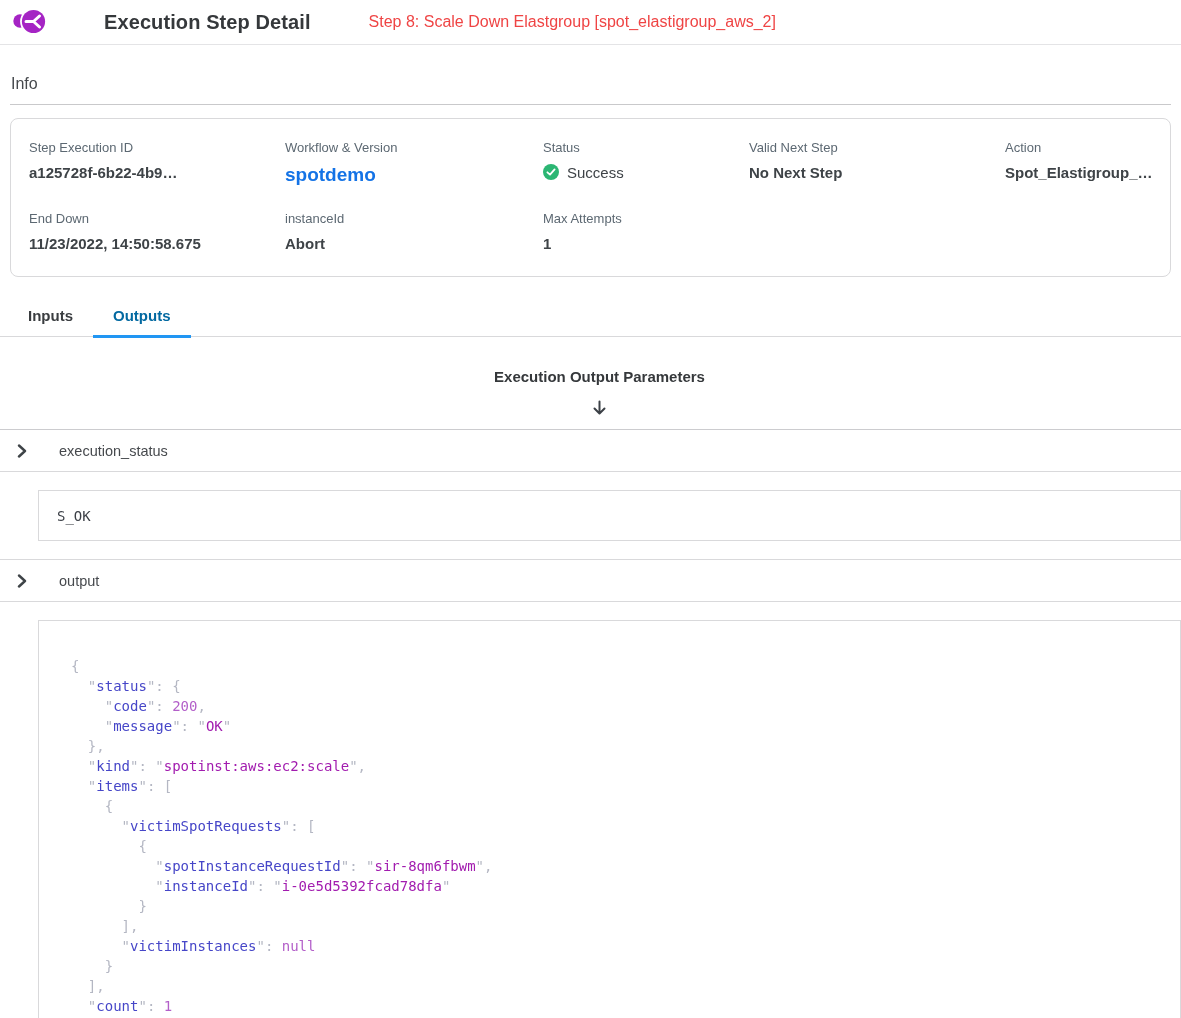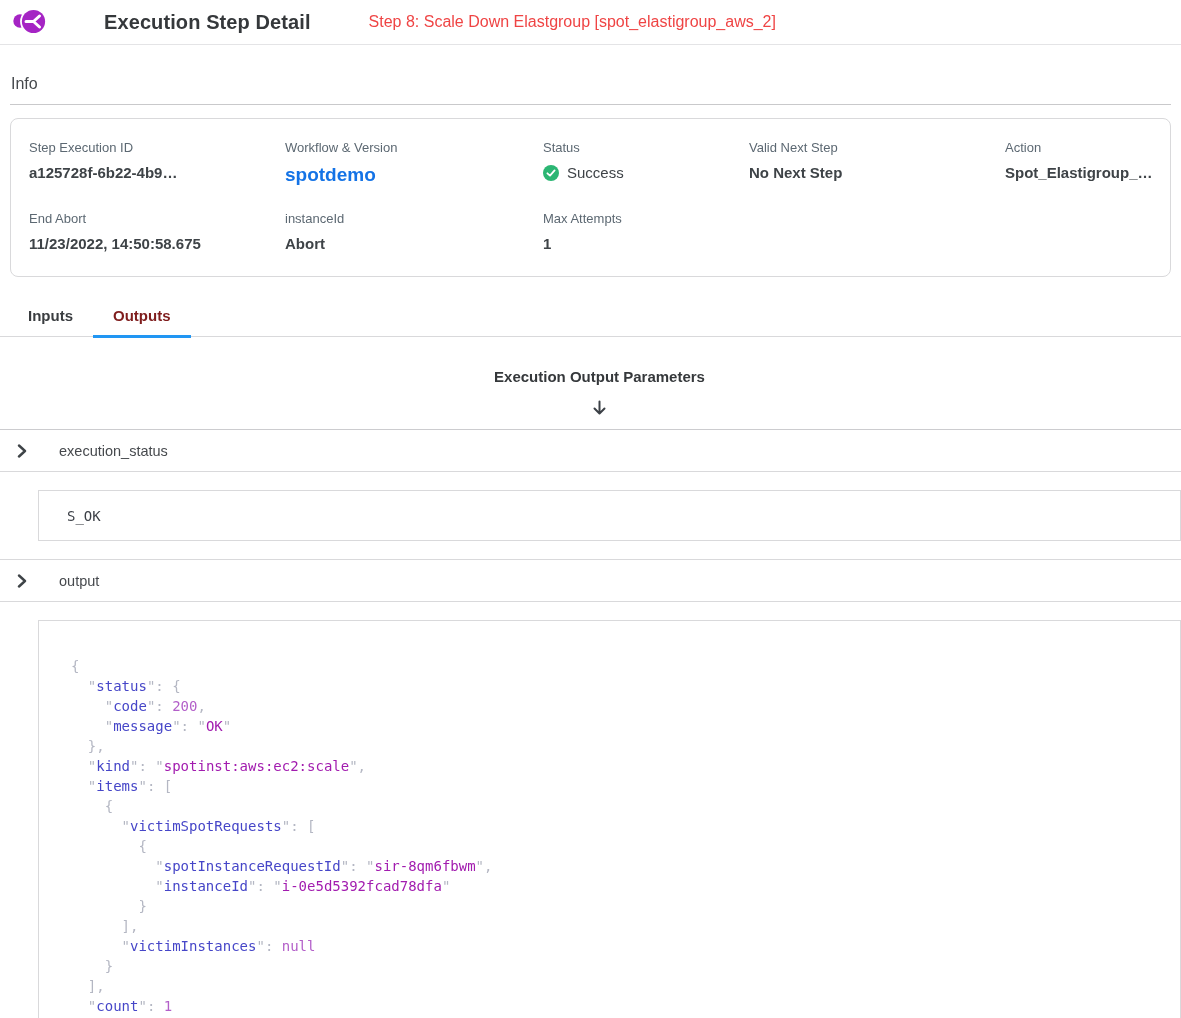--- a/index.html
+++ b/index.html
@@ -15,45 +15,45 @@
   
   .info-label { margin:30px 10px 0; padding:0 0 11px 1px; font-size:16px; color:#46494d; border-bottom:1px solid #c9c9cb; }
 
   
   .card { margin:13px 10px 0; border:1px solid #d9d9db; border-radius:8px;
           padding:21px 0 24px 18px;
           display:grid; grid-template-columns:256px 258px 206px 256px 1fr; row-gap:25px; }
   .field .f-label { font-size:13px; color:#5c6872; margin-bottom:9px; }
   .field .f-value { font-size:15px; font-weight:700; color:#3e4347; }
   .field .f-link  { font-size:19px; font-weight:700; color:#1473e6; cursor:pointer; }
-  .status-value { display:flex; align-items:flex-end; gap:8px; font-size:15px; color:#3e4347; font-weight:400; }
+  .status-value { display:flex; align-items:flex-start; gap:8px; font-size:15px; color:#3e4347; font-weight:400; }
 
   
   .tabs { display:flex; padding:22px 0 0 8px; border-bottom:1px solid #d9d9db; }
   .tab { padding:8px 20px 11px; font-size:15px; font-weight:700; color:#3a3d40;
          border-bottom:3px solid transparent; margin-bottom:-2px; cursor:pointer; }
-  .tab.active { color:#7f1d1d; border-bottom-color:#2196f3; }
+  .tab.active { color:#0369a1; border-bottom-color:#2196f3; }
 
   
   .param-header { display:flex; align-items:center; gap:13px; padding:31px 0 12px 18px;
                   border-bottom:1px solid #cccccf;flex-direction:column; }
   .param-header .ph-label { font-size:15px; font-weight:700; color:#35383b; }
   .download-icon { display:inline-flex; cursor:pointer; margin-top:2px; }
 
   
   .param-row { display:flex; align-items:center; gap:32px; height:42px; padding-left:17px;
                border-bottom:1px solid #d9d9db; cursor:pointer; }
   .param-row .pr-label { font-size:14.5px; color:#46494d; }
   .chevron-right { display:inline-flex; margin-top:1px; }
 
   .section-divider { border:none; border-top:1px solid #d9d9db; margin:18px 0 0; }
 
   
   .value-box { margin:18px 0 0 38px; border:1px solid #d9d9db;
-               padding:17px 28px 16px; font-family:"DejaVu Sans Mono", monospace;
+               padding:17px 18px 16px; font-family:"DejaVu Sans Mono", monospace;
                font-size:14px; color:#3b3f46; }
 
   .code-box { margin:18px 0 12px 38px; border:1px solid #d9d9db;
               padding:35px 20px 30px 32px; }
   .code-line { font-family:"DejaVu Sans Mono", monospace; font-size:14px; line-height:20px; white-space:pre; }
   .tok-p { color:#b4b7c3; }
   .tok-k { color:#4646c8; }
   .tok-s { color:#a21caf; }
   .tok-n { color:#b35fc9; }
 </style>
@@ -94,21 +94,21 @@
   </div>
   <div class="field">
     <div class="f-label">Valid Next Step</div>
     <div class="f-value">No Next Step</div>
   </div>
   <div class="field">
     <div class="f-label">Action</div>
     <div class="f-value">Spot_Elastigroup_…</div>
   </div>
   <div class="field">
-    <div class="f-label">End Abort</div>
+    <div class="f-label">End Down</div>
     <div class="f-value">11/23/2022, 14:50:58.675</div>
   </div>
   <div class="field">
     <div class="f-label">instanceId</div>
     <div class="f-value">Abort</div>
   </div>
   <div class="field">
     <div class="f-label">Max Attempts</div>
     <div class="f-value">1</div>
   </div>

